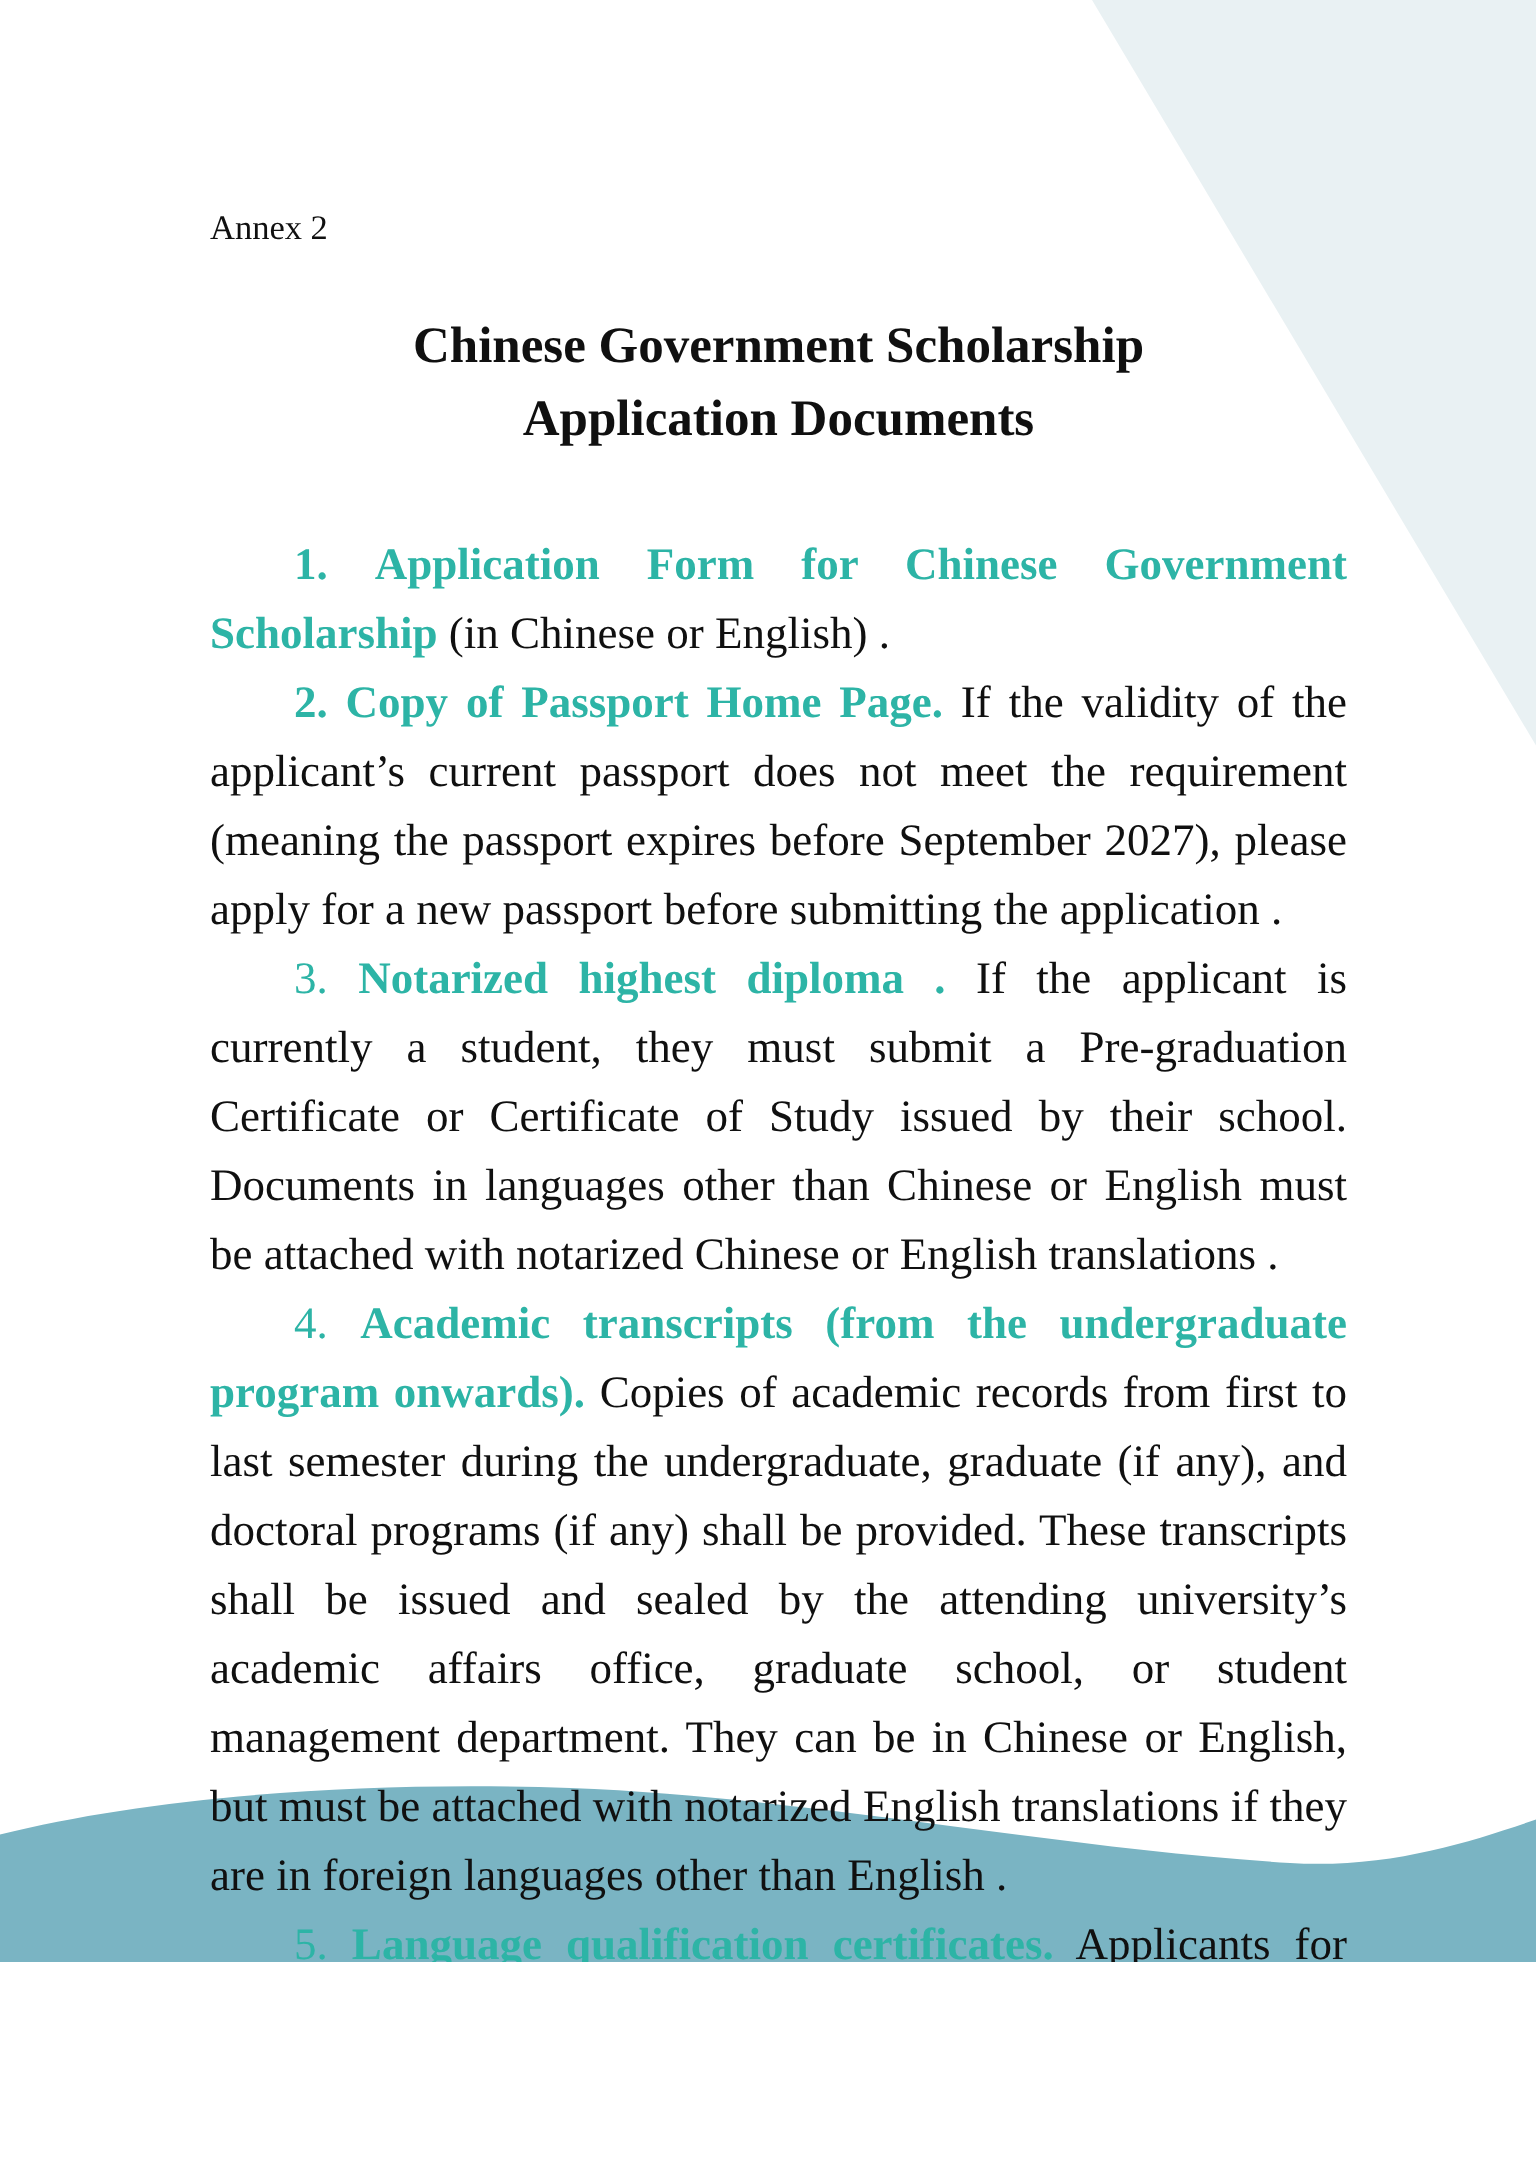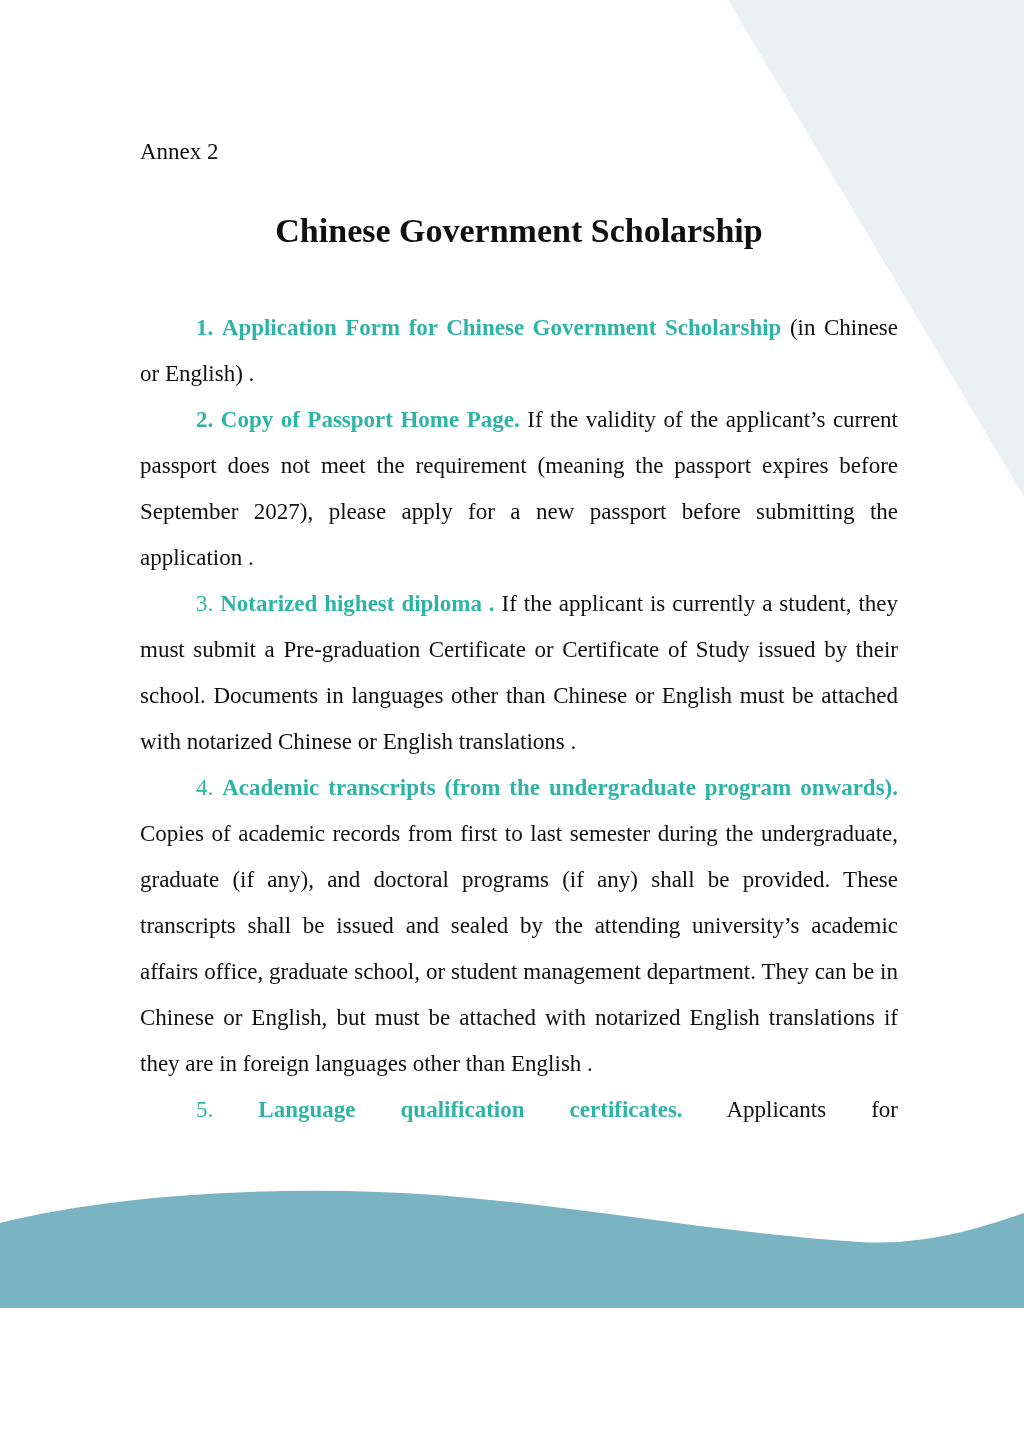--- a/index.html
+++ b/index.html
@@ -38,21 +38,21 @@
   }
   .doc-title {
     margin-top: 40px;
     text-align: center;
     font-weight: bold;
     font-size: 34px;
     line-height: 49px;
   }
   .paras { margin-top: 50px; }
   .para {
-    font-size: 23px;
+    font-size: 30px;
     line-height: 46px;
     text-align: justify;
     text-indent: 56px;
   }
   .para .num-bold   { font-weight: bold; }
   .para .num-reg    { font-weight: normal; }
   .teal             { color: var(--accent, #2db4a6); }
   .body-text        { color: #101010; }
   .heading          { font-weight: bold; }
   .justify-last     { text-align-last: justify; }
@@ -69,20 +69,21 @@
   <svg class="bottom-wave" viewBox="0 0 1024 128" preserveAspectRatio="none" aria-hidden="true">
     <path d="M0,43 C100,18 240,7 380,12 C540,18 700,52 860,62 C925,66 980,48 1024,33 L1024,128 L0,128 Z" fill="#7ab4c3"></path>
   </svg>
 
   <div class="content">
 
     <div class="annex" data-bind="page.annex_label">Annex 2</div>
 
     <div class="doc-title">
       <div data-bind="page.title_line1">Chinese Government Scholarship</div>
+      <div data-bind="page.title_line2">Application Documents</div>
     </div>
 
     <div class="paras">
 
       <p class="para"><span class="teal num-bold" data-bind="items.0.number">1.</span> <span class="teal heading" data-bind="items.0.heading">Application Form for Chinese Government Scholarship</span> <span class="body-text" data-bind="items.0.body">(in Chinese or English) .</span></p>
 
       <p class="para"><span class="teal num-bold" data-bind="items.1.number">2.</span> <span class="teal heading" data-bind="items.1.heading">Copy of Passport Home Page.</span> <span class="body-text" data-bind="items.1.body">If the validity of the applicant’s current passport does not meet the requirement (meaning the passport expires before September 2027), please apply for a new passport before submitting the application .</span></p>
 
       <p class="para"><span class="teal num-reg" data-bind="items.2.number">3.</span> <span class="teal heading" data-bind="items.2.heading">Notarized highest diploma .</span> <span class="body-text" data-bind="items.2.body">If the applicant is currently a student, they must submit a Pre-graduation Certificate or Certificate of Study issued by their school. Documents in languages other than Chinese or English must be attached with notarized Chinese or English translations .</span></p>
 

